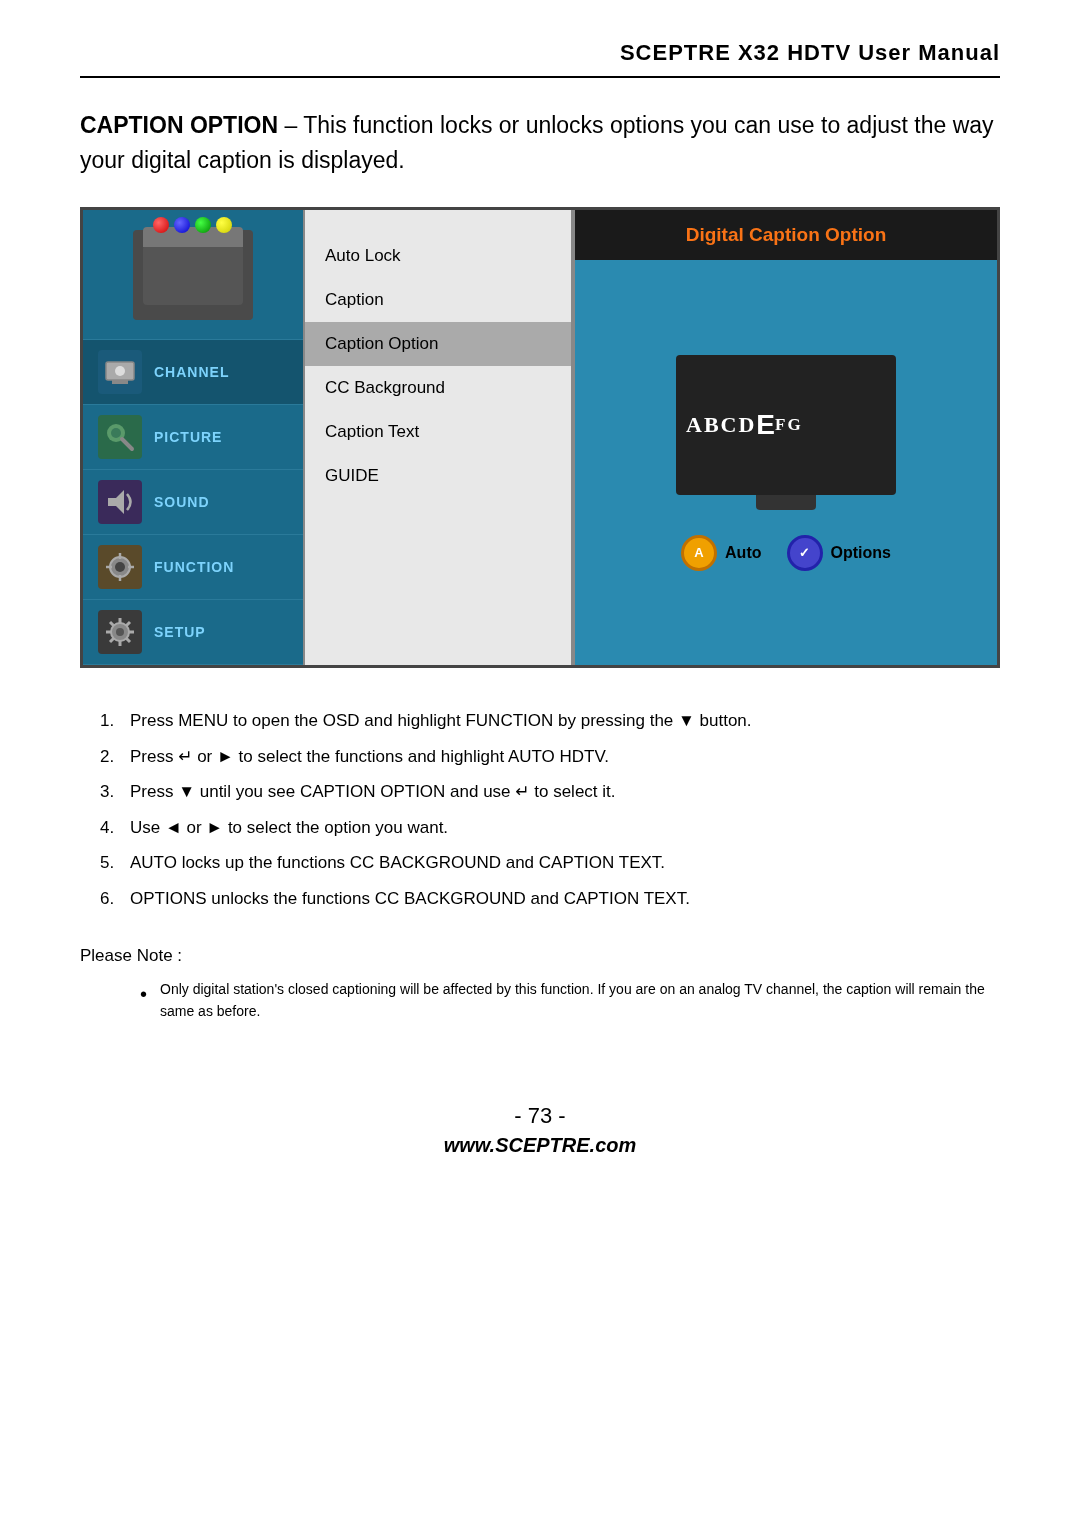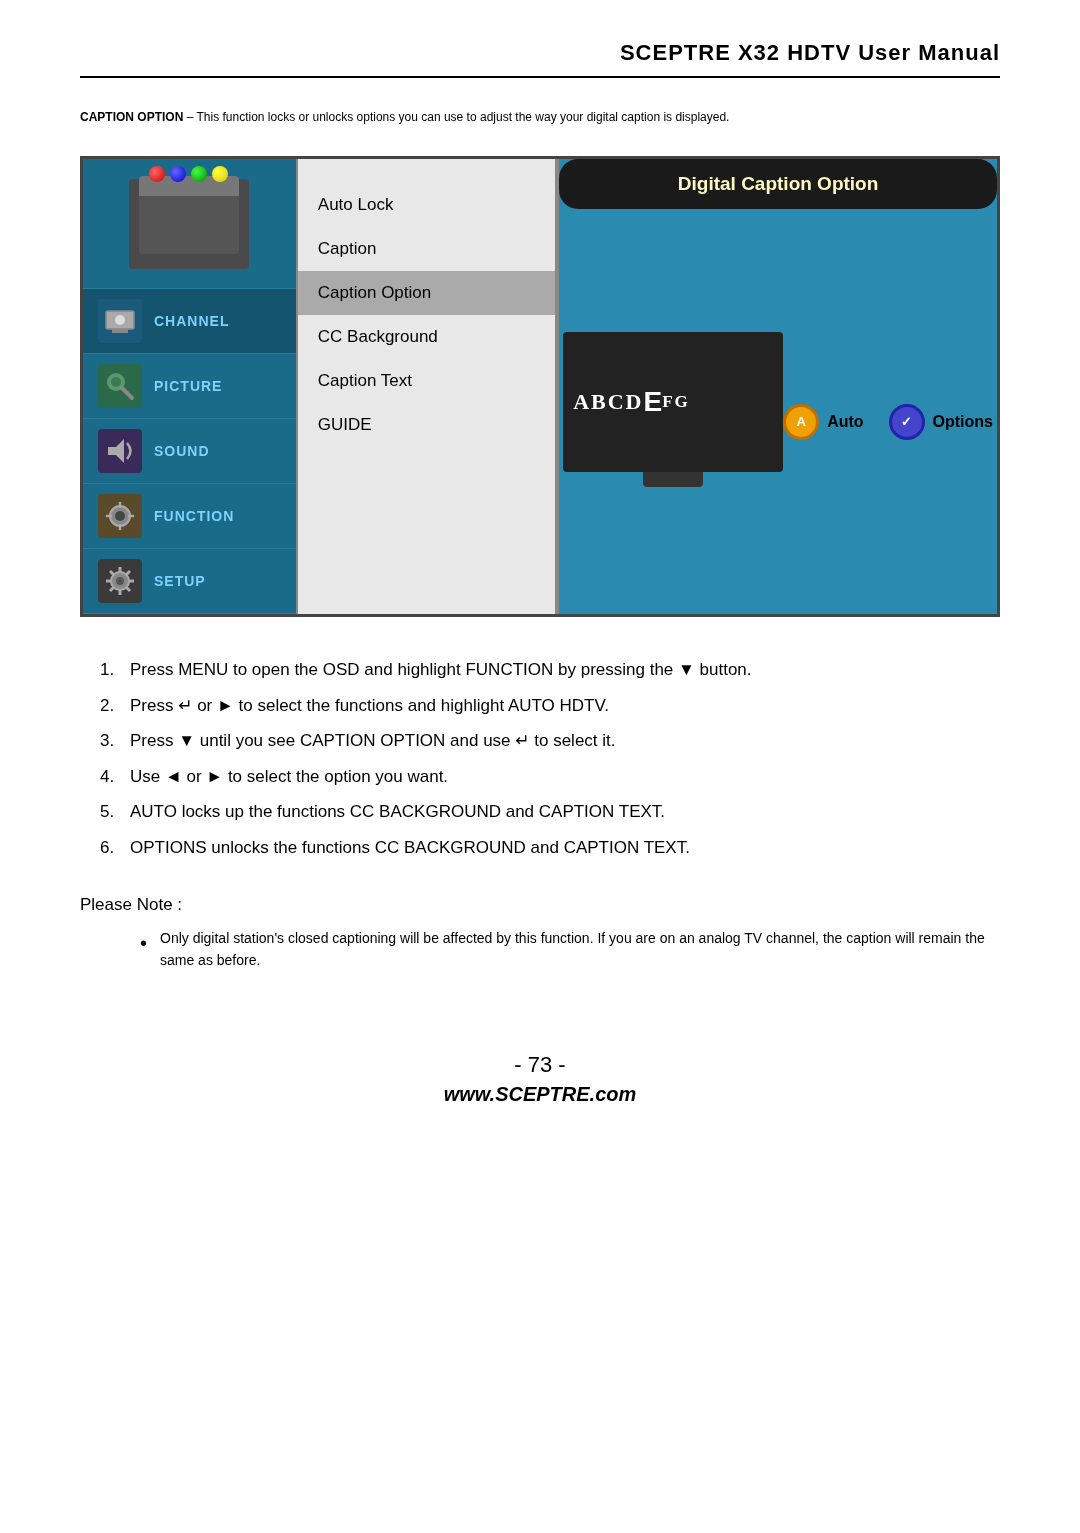--- a/index.html
+++ b/index.html
@@ -18,21 +18,21 @@
       font-size: 22px;
       font-weight: bold;
       border-bottom: 2px solid #000;
       padding-bottom: 10px;
       margin-bottom: 30px;
       letter-spacing: 1px;
     }
 
     
     .intro-text {
-      font-size: 12px;
+      font-size: 23px;
       line-height: 1.5;
       margin-bottom: 30px;
     }
     .intro-text strong {
       font-weight: bold;
     }
 
     
     .osd-container {
       display: flex;
@@ -163,32 +163,31 @@
     .osd-right {
       flex: 1;
       background: #2a8ab0;
       border-left: 2px solid #888;
       display: flex;
       flex-direction: column;
     }
 
     .osd-right-header {
       background: #1a1a1a;
-      color: #fef9c3;
+      color: #f97316;
       text-align: center;
       padding: 14px;
       font-size: 19px;
       font-weight: bold;
-      border-radius: 19px;
     }
 
     .osd-right-content {
       flex: 1;
       display: flex;
-      flex-direction: row;
+      flex-direction: column;
       align-items: center;
       justify-content: center;
       padding: 4px;
     }
 
     .tv-preview {
       width: 220px;
       height: 140px;
       background: #222;
       border-radius: 4px;

